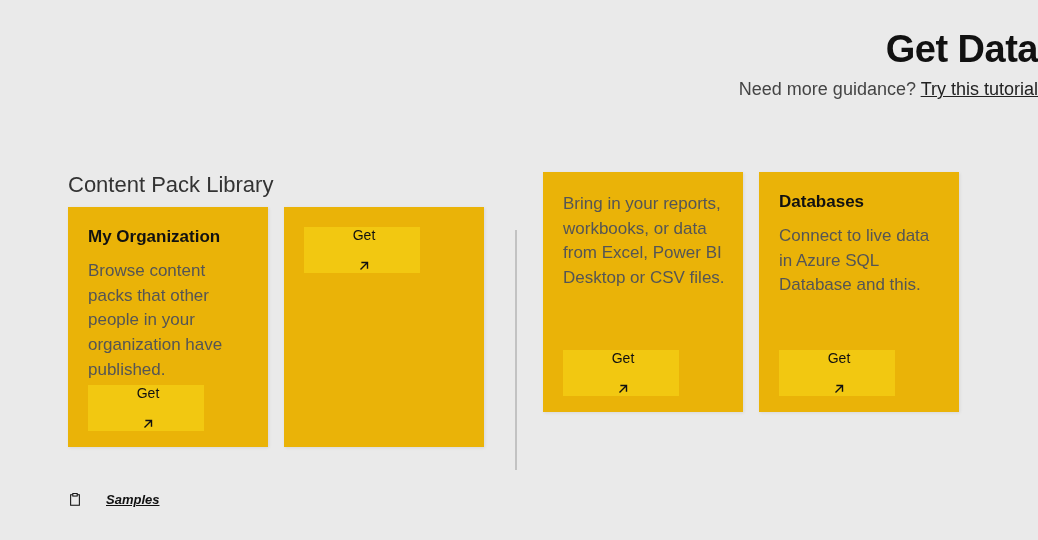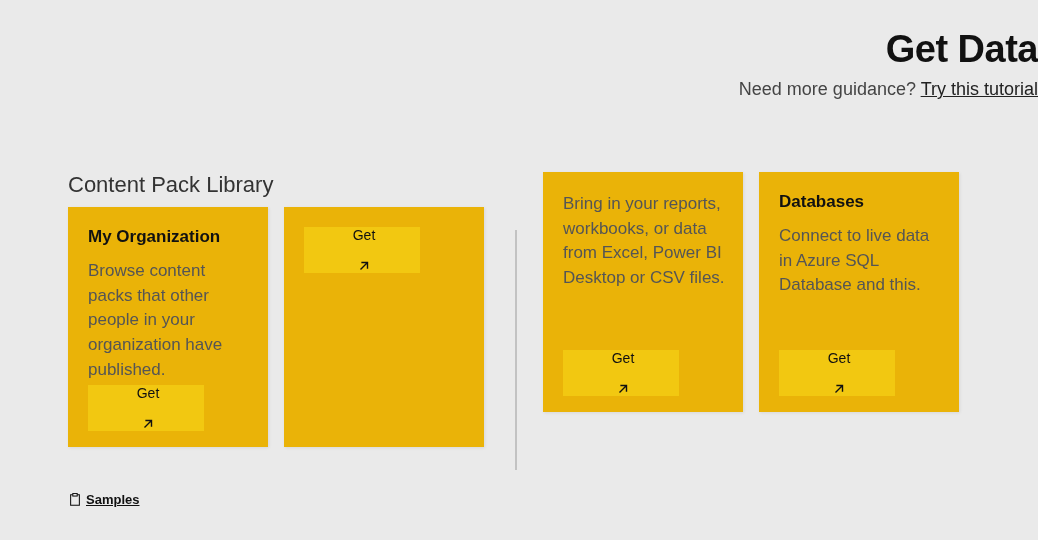--- a/index.html
+++ b/index.html
@@ -100,21 +100,22 @@
     }
     .arrow-icon {
       width: 14px;
       height: 14px;
     }
     .samples-row {
       margin-top: 22px;
       padding-left: 68px;
       display: flex;
       align-items: center;
-      gap: 4px;
+      gap: 24px;
+      font-style: italic;
     }
     .samples-icon {
       width: 14px;
       height: 14px;
     }
     .samples-link {
       font-size: 13px;
       font-weight: 700;
       color: #111;
       text-decoration: underline;

